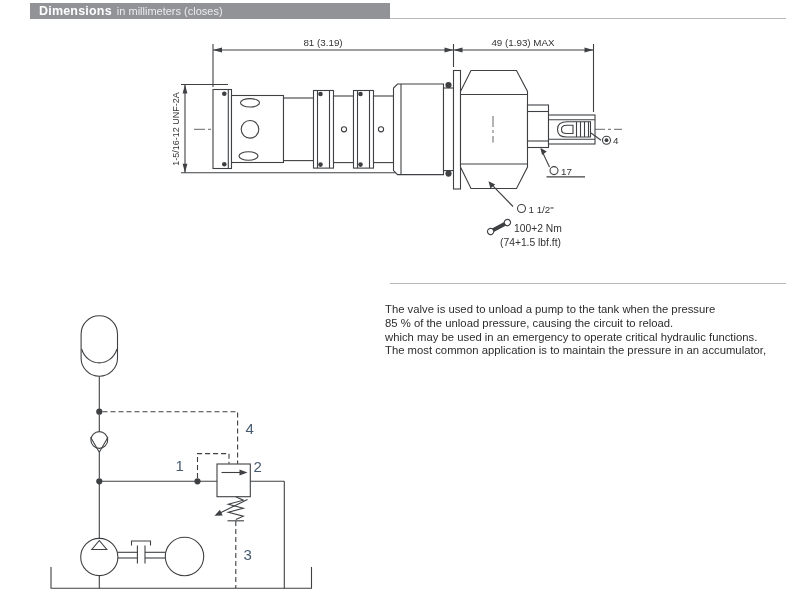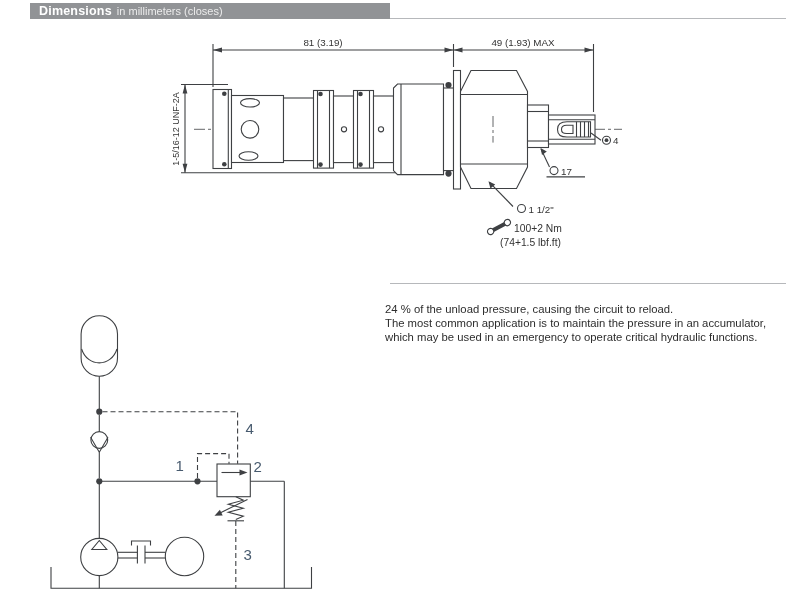--- a/index.html
+++ b/index.html
@@ -38,23 +38,24 @@
 
   <div class="bar bar1">
     <span class="bar-title">Dimensions</span>
     <span class="bar-sub">in millimeters (closes)</span>
   </div>
   <div class="rule rule1"></div>
 
   <div class="rule rule2"></div>
 
   <div class="app-text">
-    <div>24 % of the unload pressure, causing the circuit to reload.</div>
+    <div>The valve is used to unload a pump to the tank when the pressure</div>
+    <div>85 % of the unload pressure, causing the circuit to reload.</div>
+    <div>which may be used in an emergency to operate critical hydraulic functions.</div>
     <div>The most common application is to maintain the pressure in an accumulator,</div>
-    <div>which may be used in an emergency to operate critical hydraulic functions.</div>
   </div>
 
   <svg class="fig" width="800" height="600" viewBox="0 0 800 600">
 
     <g>
 
       <line class="cl" x1="194" y1="129.3" x2="622" y2="129.3"></line>
 
       <g>
         <line x1="213" y1="44" x2="213" y2="87"></line>

